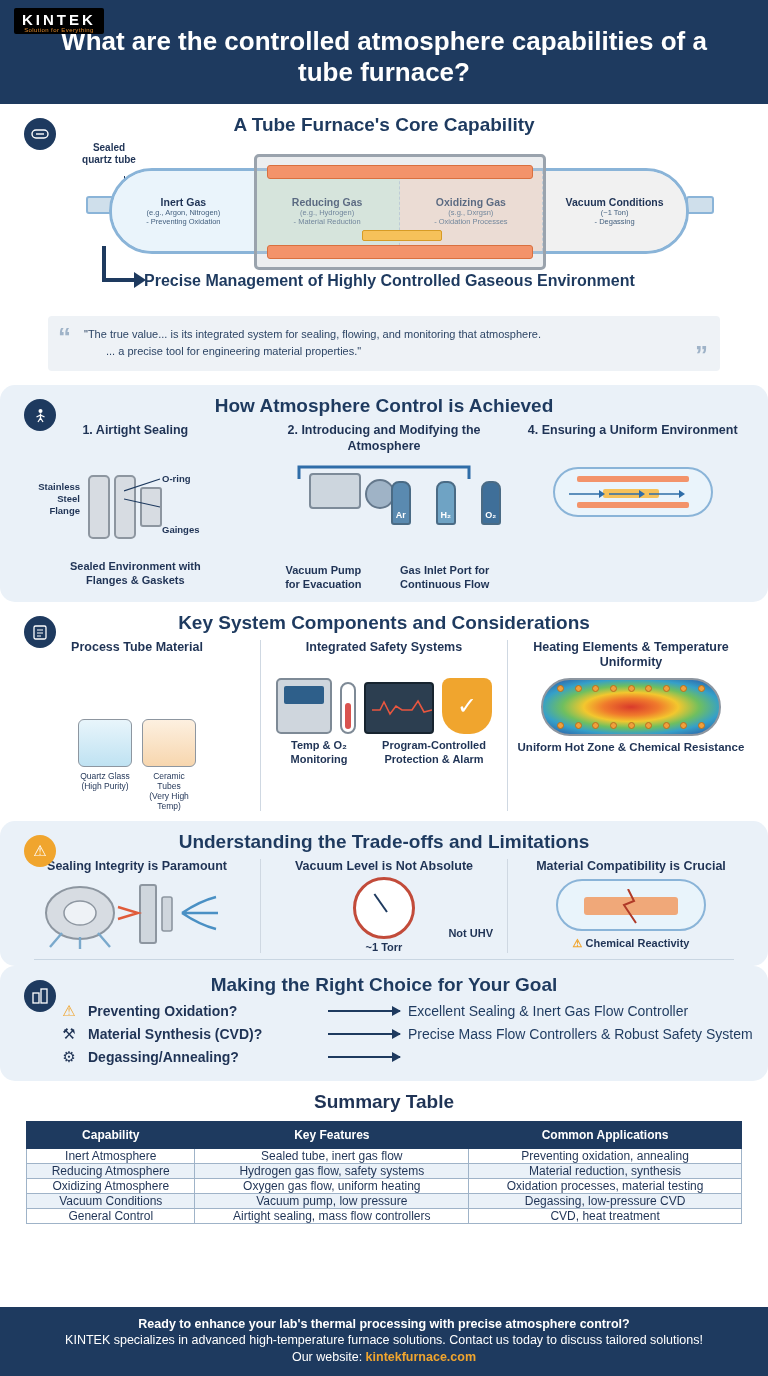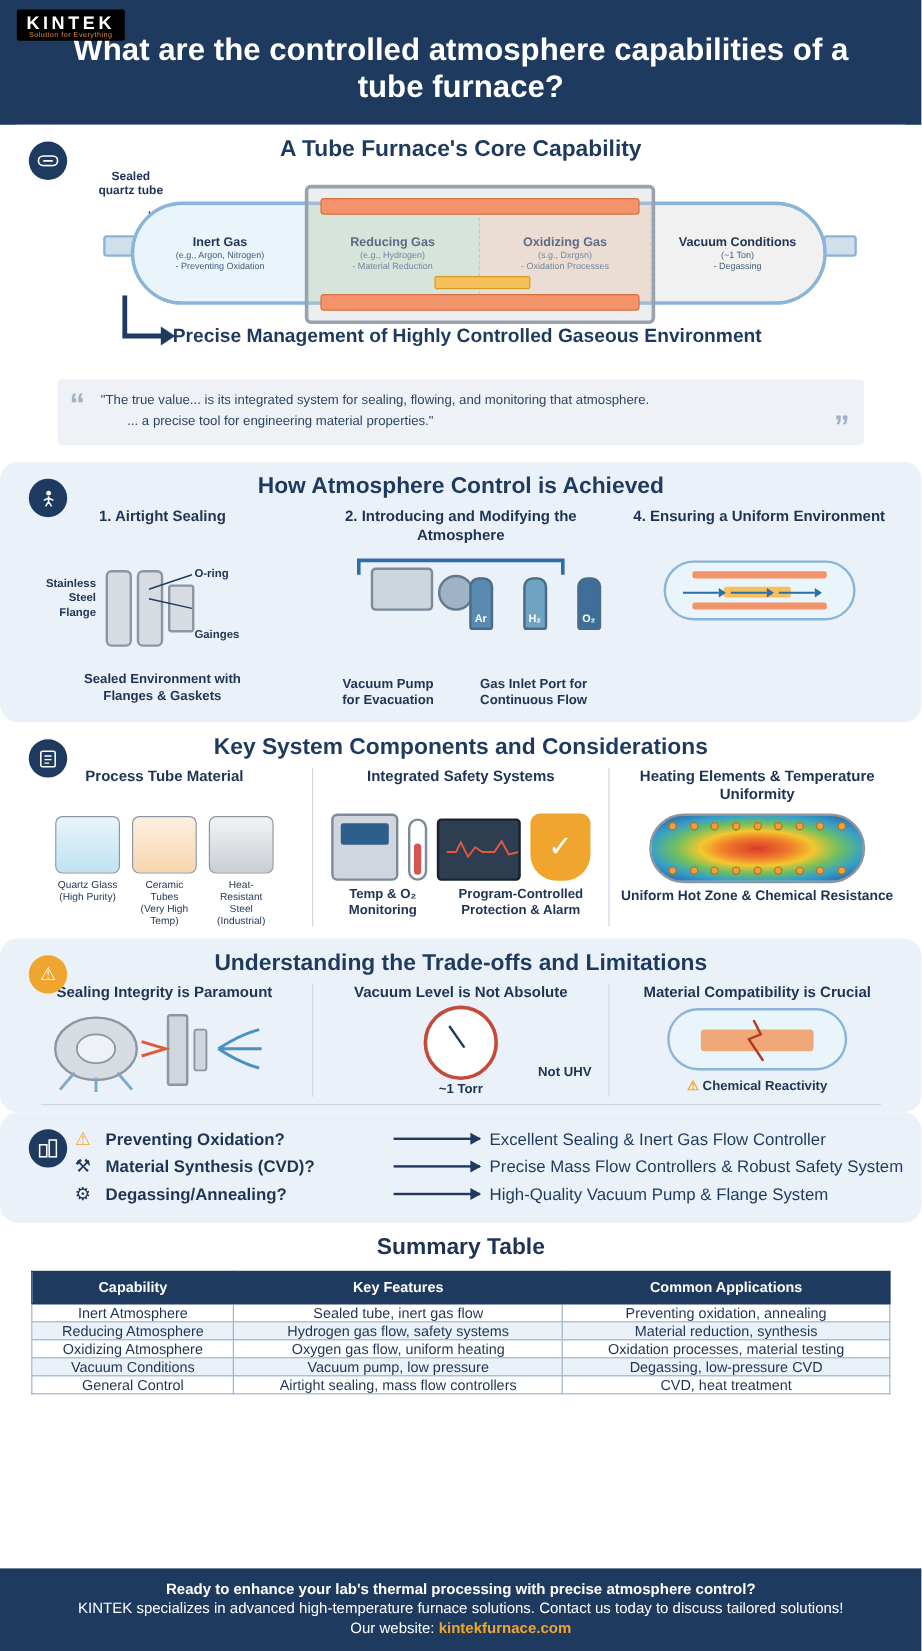--- a/index.html
+++ b/index.html
@@ -172,21 +172,21 @@
   .tube-mini .bar.t { top: 7px; }
   .tube-mini .bar.b { bottom: 7px; }
   .tube-mini .core { position: absolute; left: 48px; top: 20px; width: 56px; height: 9px; background: #f6c15a; border-radius: 2px; }
 
   
   .comp-grid { display: flex; margin-top: 2px; }
   .comp-col { flex: 1; padding: 0 8px; text-align: center; }
   .comp-col + .comp-col { border-left: 1px solid #cfd8e2; }
   .comp-head { font-size: 12.5px; font-weight: bold; line-height: 1.25; min-height: 34px; }
   .pipes { display: flex; justify-content: center; gap: 10px; margin-top: 6px; }
-  .pipe { width: 54px; }
+  .pipe { width: 54px; margin-top: 39px; }
   .pipe .body { height: 48px; border-radius: 6px; border: 1.5px solid #8d96a0; }
   .p1 { background: linear-gradient(180deg,#e8f5fb,#bfe2f2); }
   .p2 { background: linear-gradient(180deg,#fdf0e0,#f7d6ae); }
   .p3 { background: linear-gradient(180deg,#f2f3f5,#c9ced4); }
   .pipe .cap { font-size: 9.5px; font-weight: bold; margin-top: 4px; line-height: 1.2; }
   .pipe .cap span { display: block; font-weight: normal; font-size: 8.5px; }
   .grad-tube {
     width: 180px; height: 58px; margin: 4px auto 0 auto; border-radius: 29px;
     border: 2px solid #8d96a0;
     background: radial-gradient(ellipse at 50% 50%, #d93a2b 0%, #f07a2c 22%, #f3c72e 38%, #6fbf5f 55%, #35a0c9 72%, #2b4f9e 100%);
@@ -428,27 +428,20 @@
               <span>(High Purity)</span>
             </div>
           </div>
           <div class="pipe">
             <div class="body p2"></div>
             <div class="cap">
               <span>Ceramic Tubes</span>
               <span>(Very High Temp)</span>
             </div>
           </div>
-          <div class="pipe">
-            <div class="body p3"></div>
-            <div class="cap">
-              <span>Heat-Resistant Steel</span>
-              <span>(Industrial)</span>
-            </div>
-          </div>
         </div>
       </div>
 
       <div class="comp-col">
         <div class="comp-head">Integrated Safety Systems</div>
         <div class="safety-row">
           <div class="panel">
               <div class="scr"></div>
             </div>
           <div class="thermo">
@@ -550,38 +543,38 @@
     <div class="divider"></div>
   </div>
 
   <div class="section sec-blue" style="padding-top:8px;">
     <div class="badge">
       <svg width="16" height="16" viewBox="0 0 16 16">
           <rect x="1" y="5" width="6" height="10" fill="none" stroke="#fff" stroke-width="1.3"></rect>
           <rect x="9" y="1" width="6" height="14" fill="none" stroke="#fff" stroke-width="1.3"></rect>
         </svg>
     </div>
+    <div class="sec-title">Making the Right Choice for Your Goal</div>
 
     <div class="choice-row">
       <div class="choice-ic" style="color:#f0a52e;">⚠</div>
       <div class="choice-q">Preventing Oxidation?</div>
       <div class="arr"></div>
       <div class="choice-a">Excellent Sealing &amp; Inert Gas Flow Controller</div>
     </div>
     <div class="choice-row">
       <div class="choice-ic">⚒</div>
       <div class="choice-q">Material Synthesis (CVD)?</div>
       <div class="arr"></div>
       <div class="choice-a">Precise Mass Flow Controllers &amp; Robust Safety System</div>
     </div>
     <div class="choice-row">
       <div class="choice-ic">⚙</div>
       <div class="choice-q">Degassing/Annealing?</div>
       <div class="arr"></div>
-      <div class="choice-a">High-Quality Vacuum Pump &amp; Flange System</div>
     </div>
   </div>
 
   <div class="section sec-white" style="padding-top:0;">
     <div class="tbl-title">Summary Table</div>
     <table>
       <thead>
         <tr>
           <th>Capability</th>
           <th>Key Features</th>

